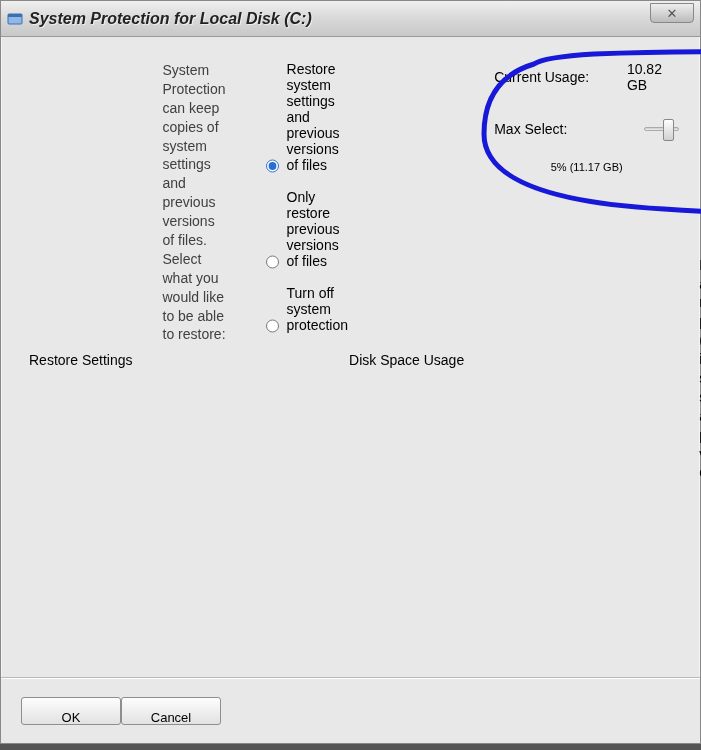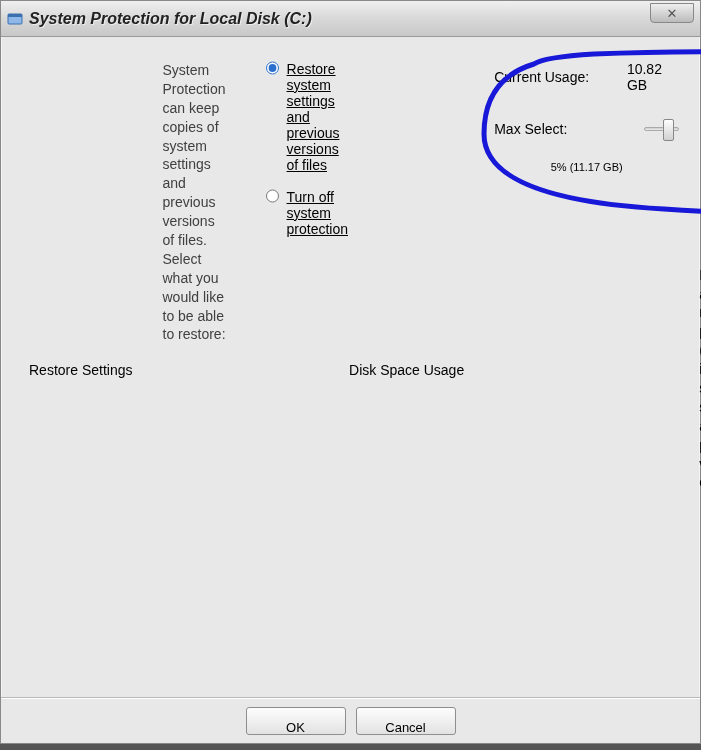--- a/index.html
+++ b/index.html
@@ -77,24 +77,23 @@
   font-size: 14px;
   color: #404040;
   margin: 0 0 18px 20px;
   line-height: 1.35;
 }
 .radios {
   margin-left: 40px;
 }
 .radio-row {
   display: flex;
-  align-items: flex-start;
+  align-items: flex-end;
   margin-bottom: 16px;
   font-size: 14px;
-  text-decoration: underline;
 }
 .radio-row input[type=radio] {
   width: 14px; height: 14px;
   margin-right: 8px;
   accent-color: #2a6fcf;
 }
 .usage-grid {
   margin-left: 20px;
   font-size: 14px;
 }
@@ -149,28 +148,28 @@
   border-radius: 3px;
   font-size: 13px;
   font-family: inherit;
   cursor: pointer;
 }
 .btn:disabled {
   color: #8a8a8a;
   cursor: default;
 }
 .footer {
-  height: 46px;
+  height: 66px;
   border-top: 1px solid #b8b8b8;
   box-shadow: inset 0 1px 0 #fff;
   background: #e8e8e8;
   display: flex;
   align-items: center;
-  justify-content: center;
-  gap: 10px;
+  justify-content: flex-start;
+  gap: 0;
   padding: 0 20px;
 }
 .footer .btn { min-width: 100px; }
 
 .annot {
   position: absolute;
   pointer-events: none;
 }
 .rel { position: relative; }
 </style>
@@ -198,20 +197,24 @@
       <span class="line"></span>
     </div>
     <p class="desc">System Protection can keep copies of system settings and previous versions of files. Select what you would like to be able to restore:</p>
     <div class="radios">
       <label class="radio-row">
         <input type="radio" name="restore" checked="" style="">
         <span>Restore system settings and previous versions of files</span>
       </label>
       <label class="radio-row">
         <input type="radio" name="restore" style="">
+        <span>Only restore previous versions of files</span>
+      </label>
+      <label class="radio-row">
+        <input type="radio" name="restore" style="">
         <span>Turn off system protection</span>
       </label>
     </div>
 
     <div style="height:40px"></div>
 
     <div class="section-hdr">
       <span class="lbl">Disk Space Usage</span>
       <span class="line"></span>
     </div>

